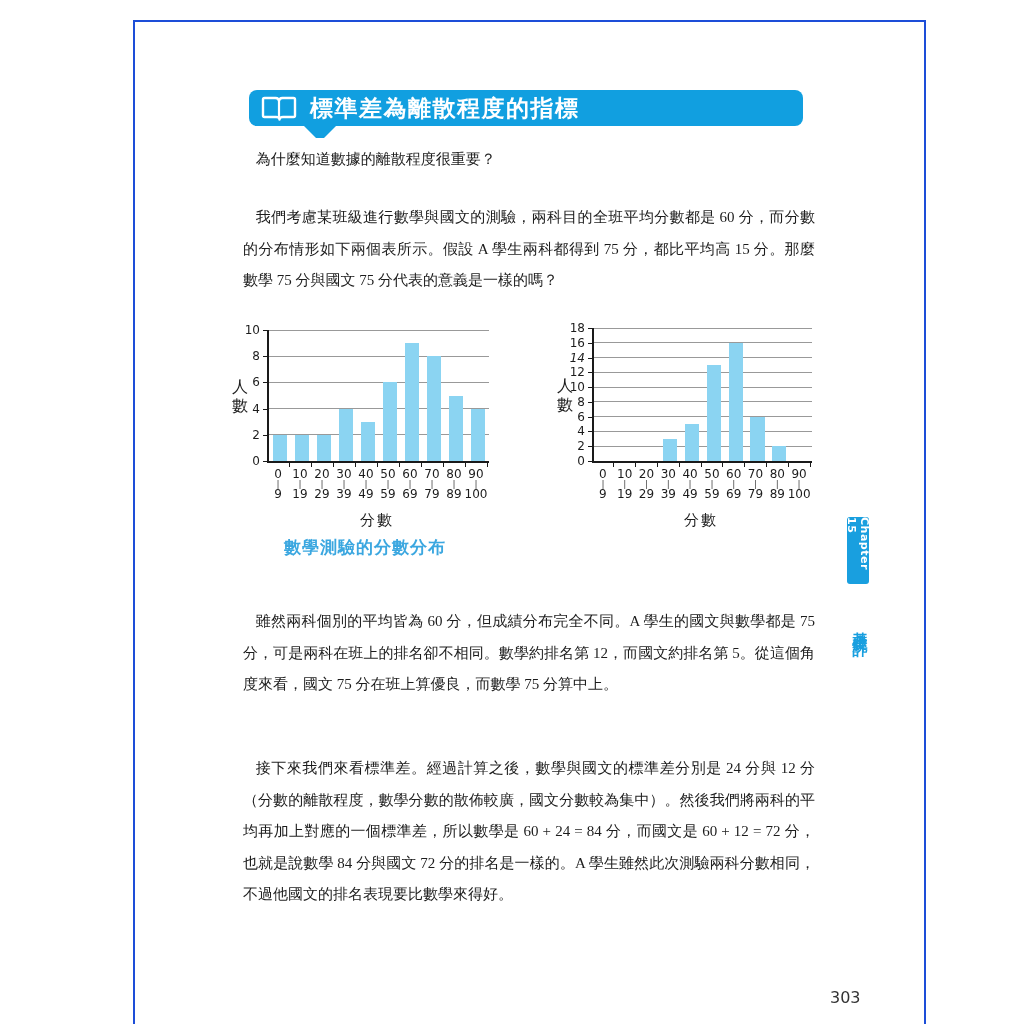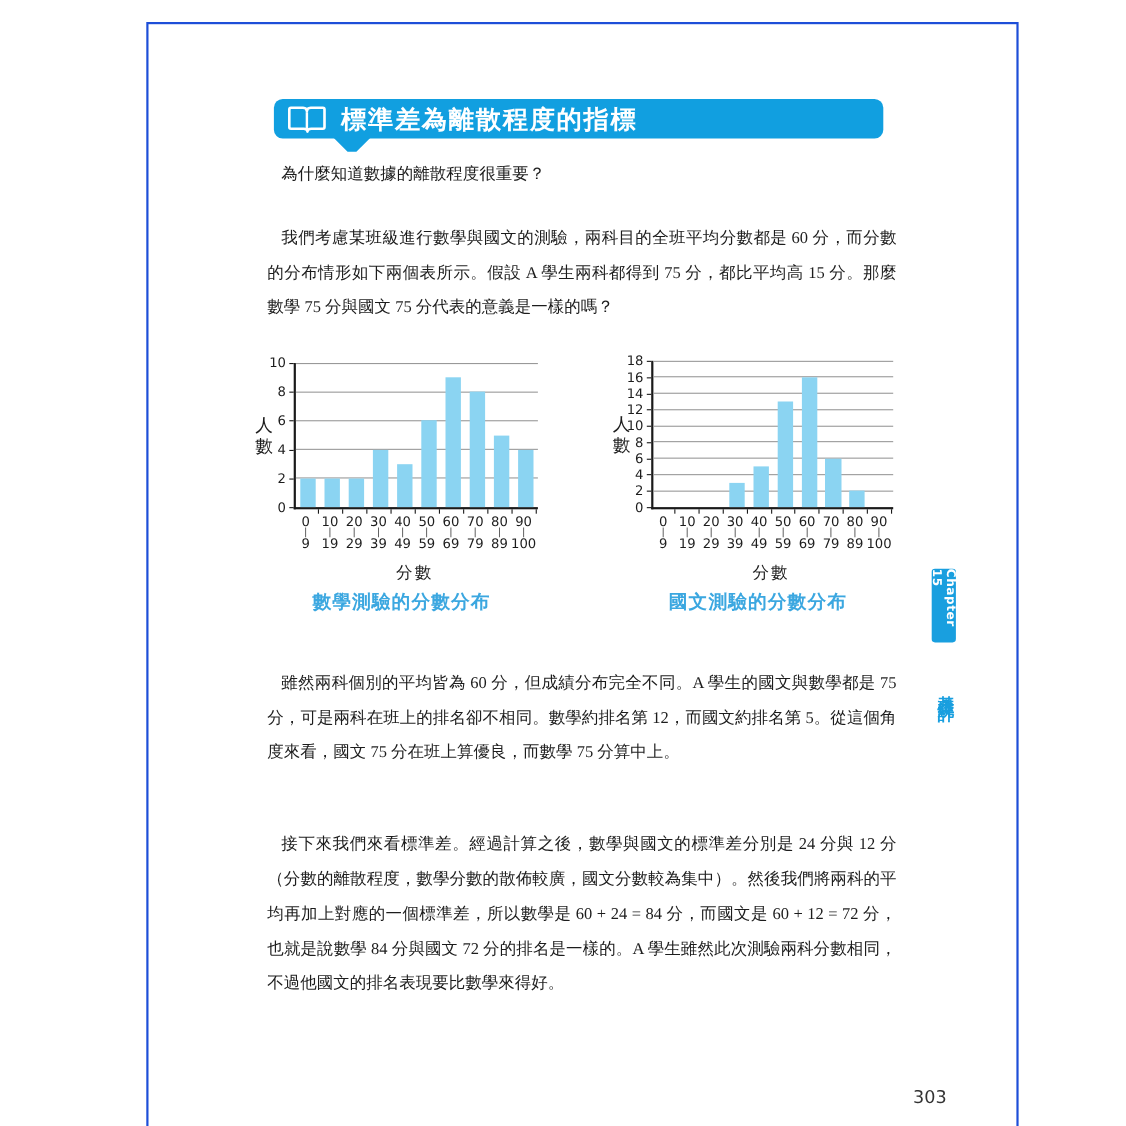--- a/index.html
+++ b/index.html
@@ -192,21 +192,21 @@
       <div class="ytick" style="top: 105.444px;">4</div>
       <div class="ytickmark" style="top: 112.444px;"></div>
       <div class="ytick" style="top: 90.6667px;">6</div>
       <div class="ytickmark" style="top: 97.6667px;"></div>
       <div class="ytick" style="top: 75.8889px;">8</div>
       <div class="ytickmark" style="top: 82.8889px;"></div>
       <div class="ytick" style="top: 61.1111px;">10</div>
       <div class="ytickmark" style="top: 68.1111px;"></div>
       <div class="ytick" style="top: 46.3333px;">12</div>
       <div class="ytickmark" style="top: 53.3333px;"></div>
-      <div class="ytick" style="top: 31.5556px;">14</div>
+      <div class="ytick" style="top: 31.5556px; font-style: italic;">14</div>
       <div class="ytickmark" style="top: 38.5556px;"></div>
       <div class="ytick" style="top: 16.7778px;">16</div>
       <div class="ytickmark" style="top: 23.7778px;"></div>
       <div class="ytick" style="top: 2px;">18</div>
       <div class="ytickmark" style="top: 9px;"></div>
       <div class="xtick" style="left: 33px; width: 29.8px; top: 149px;">
         <div class="num">0</div>
         <div class="sep">|</div>
         <div class="num">9</div>
       </div>
@@ -259,21 +259,20 @@
       </div>
       <div class="xtickmark" style="left: 210.9px; top: 144px;"></div>
       <div class="xtick" style="left: 229.2px; width: 29.8px; top: 149px;">
         <div class="num">90</div>
         <div class="sep">|</div>
         <div class="num">100</div>
       </div>
       <div class="xtickmark" style="left: 232.7px; top: 144px;"></div>
       <div class="xtickmark" style="left: 254.5px; top: 144px;"></div>
       <div class="xlab" style="width: 218px; top: 192px;">分數</div>
-      <div class="caption" style="top: 217px;">國文測驗的分數分布</div>
     </div>
 
   <p class="bodytext p3">雖然兩科個別的平均皆為 60 分，但成績分布完全不同。A 學生的國文與數學都是 75 分，可是兩科在班上的排名卻不相同。數學約排名第 12，而國文約排名第 5。從這個角度來看，國文 75 分在班上算優良，而數學 75 分算中上。</p>
   <p class="bodytext p4">接下來我們來看標準差。經過計算之後，數學與國文的標準差分別是 24 分與 12 分（分數的離散程度，數學分數的散佈較廣，國文分數較為集中）。然後我們將兩科的平均再加上對應的一個標準差，所以數學是 60 + 24 = 84 分，而國文是 60 + 12 = 72 分，也就是說數學 84 分與國文 72 分的排名是一樣的。A 學生雖然此次測驗兩科分數相同，不過他國文的排名表現要比數學來得好。</p>
 
   <div class="tab-box">Chapter 15</div>
   <div class="tab-section">基礎統計</div>
 
   <div class="pagenum">303</div>
 

